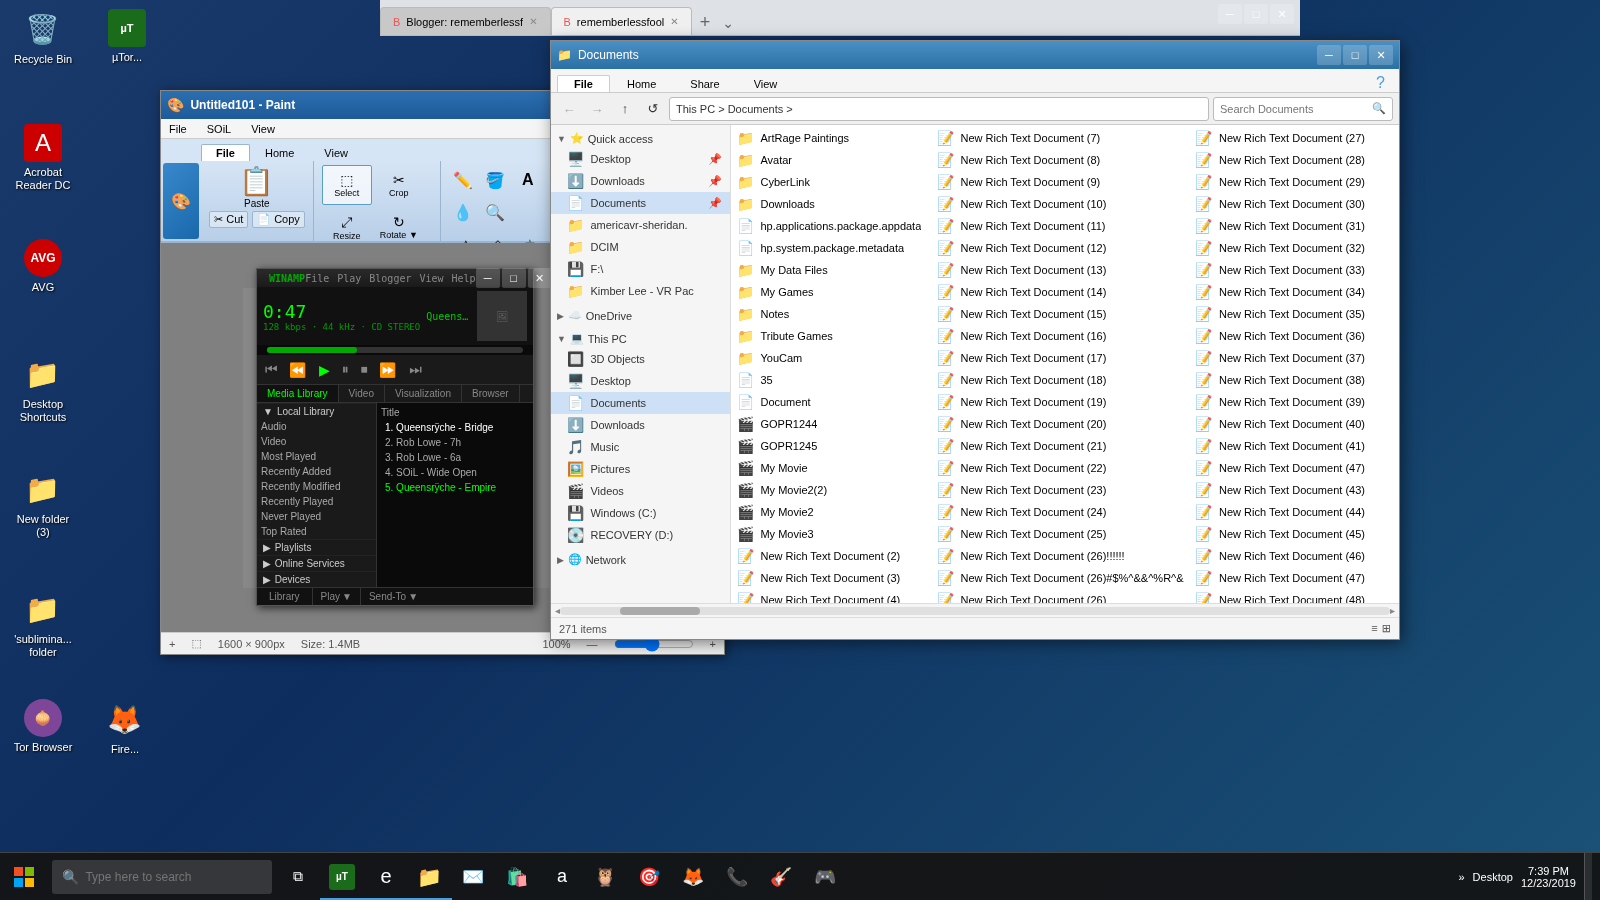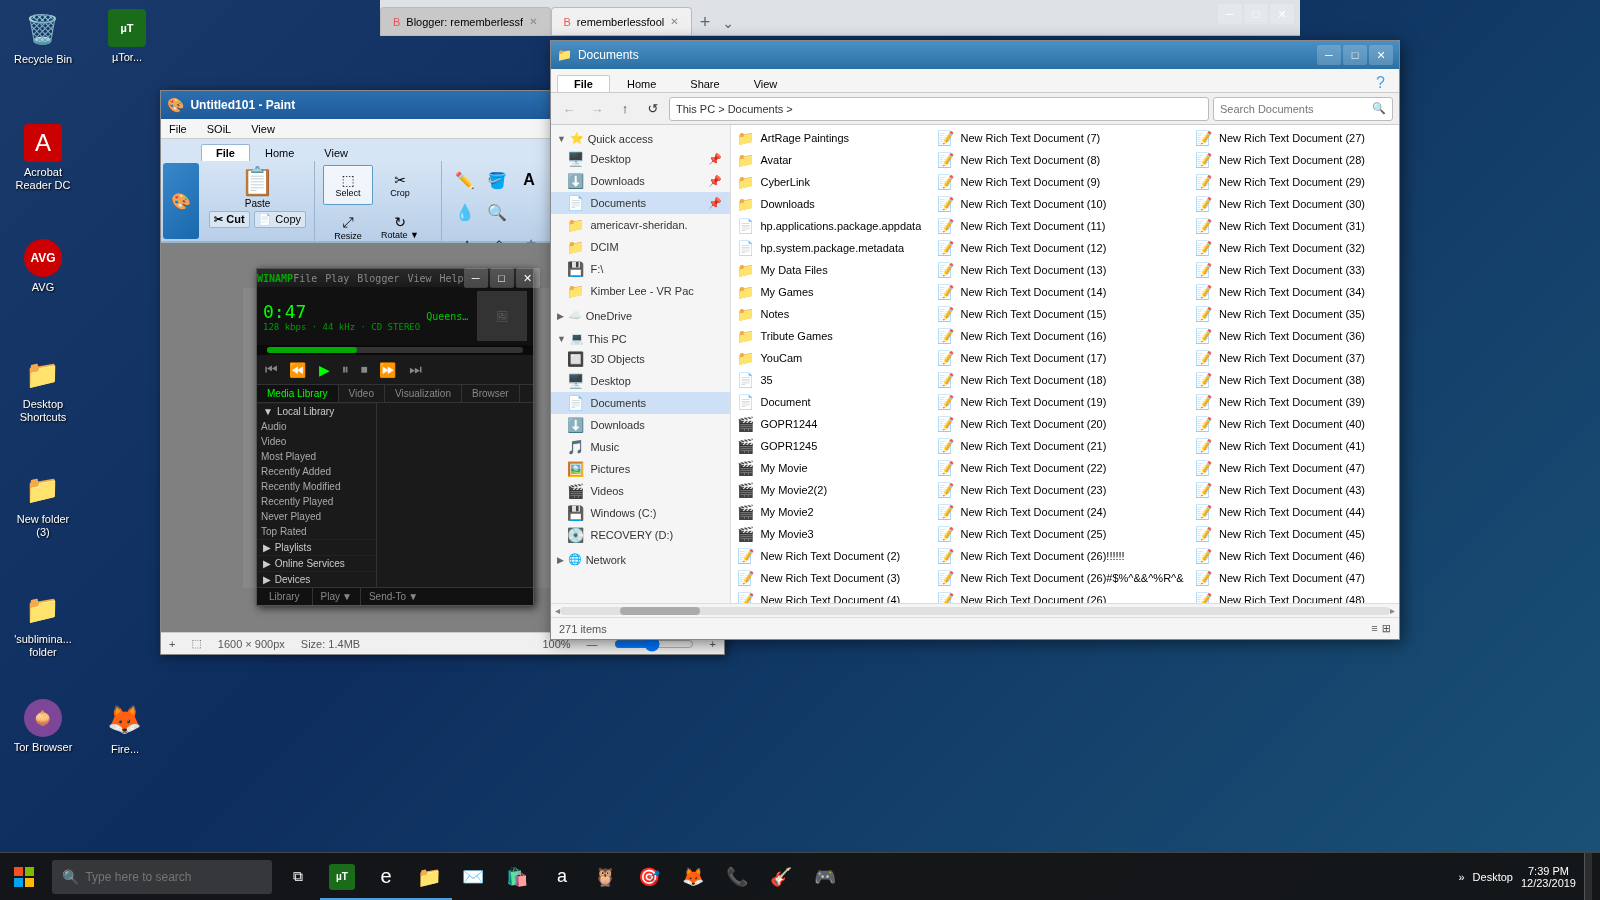--- a/index.html
+++ b/index.html
@@ -199,21 +199,21 @@
 
     
     .winamp-window {
       position: absolute; top: 268px; left: 257px;
       width: 278px; background: #1a1a1a;
       border: 1px solid #555; z-index: 25;
       box-shadow: 2px 2px 8px rgba(0,0,0,0.7);
     }
     .winamp-titlebar {
       height: 18px; background: linear-gradient(180deg, #2a2a2a, #1a1a1a);
-      display: flex; align-items: center; padding: 0 0;
+      display: flex; align-items: center; padding: 0 12px;
       color: #00ff00; font-size: 10px; justify-content: space-between;
       font-family: monospace;
     }
     .winamp-logo { color: #00aa00; font-weight: bold; }
     .winamp-menu { display: flex; gap: 8px; color: #888; font-size: 10px; }
     .winamp-menu span { cursor: pointer; }
     .winamp-controls {
       display: flex; align-items: center; gap: 4px; padding: 4px;
       background: #1a1a1a;
     }
@@ -394,21 +394,21 @@
     <div class="paint-toolbar" style="height:82px;">
 
       <div class="paint-app-btn">🎨</div>
 
       <div class="paint-ribbon-section">
         <div style="display:flex;flex-direction:column;align-items:center;">
           <div style="font-size:28px;cursor:pointer;">📋</div>
           <div style="font-size:10px;">Paste</div>
         </div>
         <div style="display:flex;gap:4px;margin-top:2px;">
-          <div style="font-size:11px;padding:1px 4px;background:rgba(255,255,255,0.4);cursor:pointer;border:1px solid #9ab5d0;border-radius:2px;font-weight:bold;">✂ Cut</div>
+          <div style="font-size:11px;padding:1px 4px;background:rgba(255,255,255,0.4);cursor:pointer;border:1px solid #9ab5d0;border-radius:2px;">✂ Cut</div>
           <div style="font-size:11px;padding:1px 4px;background:rgba(255,255,255,0.4);cursor:pointer;border:1px solid #9ab5d0;border-radius:2px;">📄 Copy</div>
         </div>
         <div class="prs-label">Clipboard</div>
       </div>
 
       <div class="paint-ribbon-section">
         <div style="display:flex;gap:2px;flex-wrap:wrap;width:110px;">
           <div class="prs-btn selected" style="display:flex;flex-direction:column;align-items:center;width:50px;height:40px;justify-content:center;">
             <div style="font-size:14px;">⬚</div>
             <div style="font-size:9px;">Select</div>
@@ -552,20 +552,28 @@
           <div class="wlib-section-header">
             <span>▶</span>
             <span>Online Services</span>
           </div>
           <div class="wlib-section-header">
             <span>▶</span>
             <span>Devices</span>
           </div>
         </div>
 
+        <div style="flex:1;font-size:10px;background:#0a0a0a;color:#ccc;padding:4px;">
+          <div style="color:#aaa;font-size:10px;margin-bottom:2px;">Title</div>
+          <div class="wlib-item" style="color:#fff;">1. Queensrÿche - Bridge</div>
+          <div class="wlib-item">2. Rob Lowe - 7h</div>
+          <div class="wlib-item">3. Rob Lowe - 6a</div>
+          <div class="wlib-item">4. SOiL - Wide Open</div>
+          <div class="wlib-item" style="color:#00ff00;">5. Queensrÿche - Empire</div>
+        </div>
       </div>
 
       <div style="display:flex;border-top:1px solid #333;background:#111;">
         <div style="padding:3px 12px;font-size:10px;color:#888;cursor:pointer;border-right:1px solid #333;">Library</div>
         <div style="padding:3px 8px;font-size:10px;color:#888;cursor:pointer;border-right:1px solid #333;display:flex;align-items:center;gap:2px;">
           Play <span>▼</span>
         </div>
         <div style="padding:3px 8px;font-size:10px;color:#888;cursor:pointer;display:flex;align-items:center;gap:2px;">
           Send-To <span>▼</span>
         </div>

